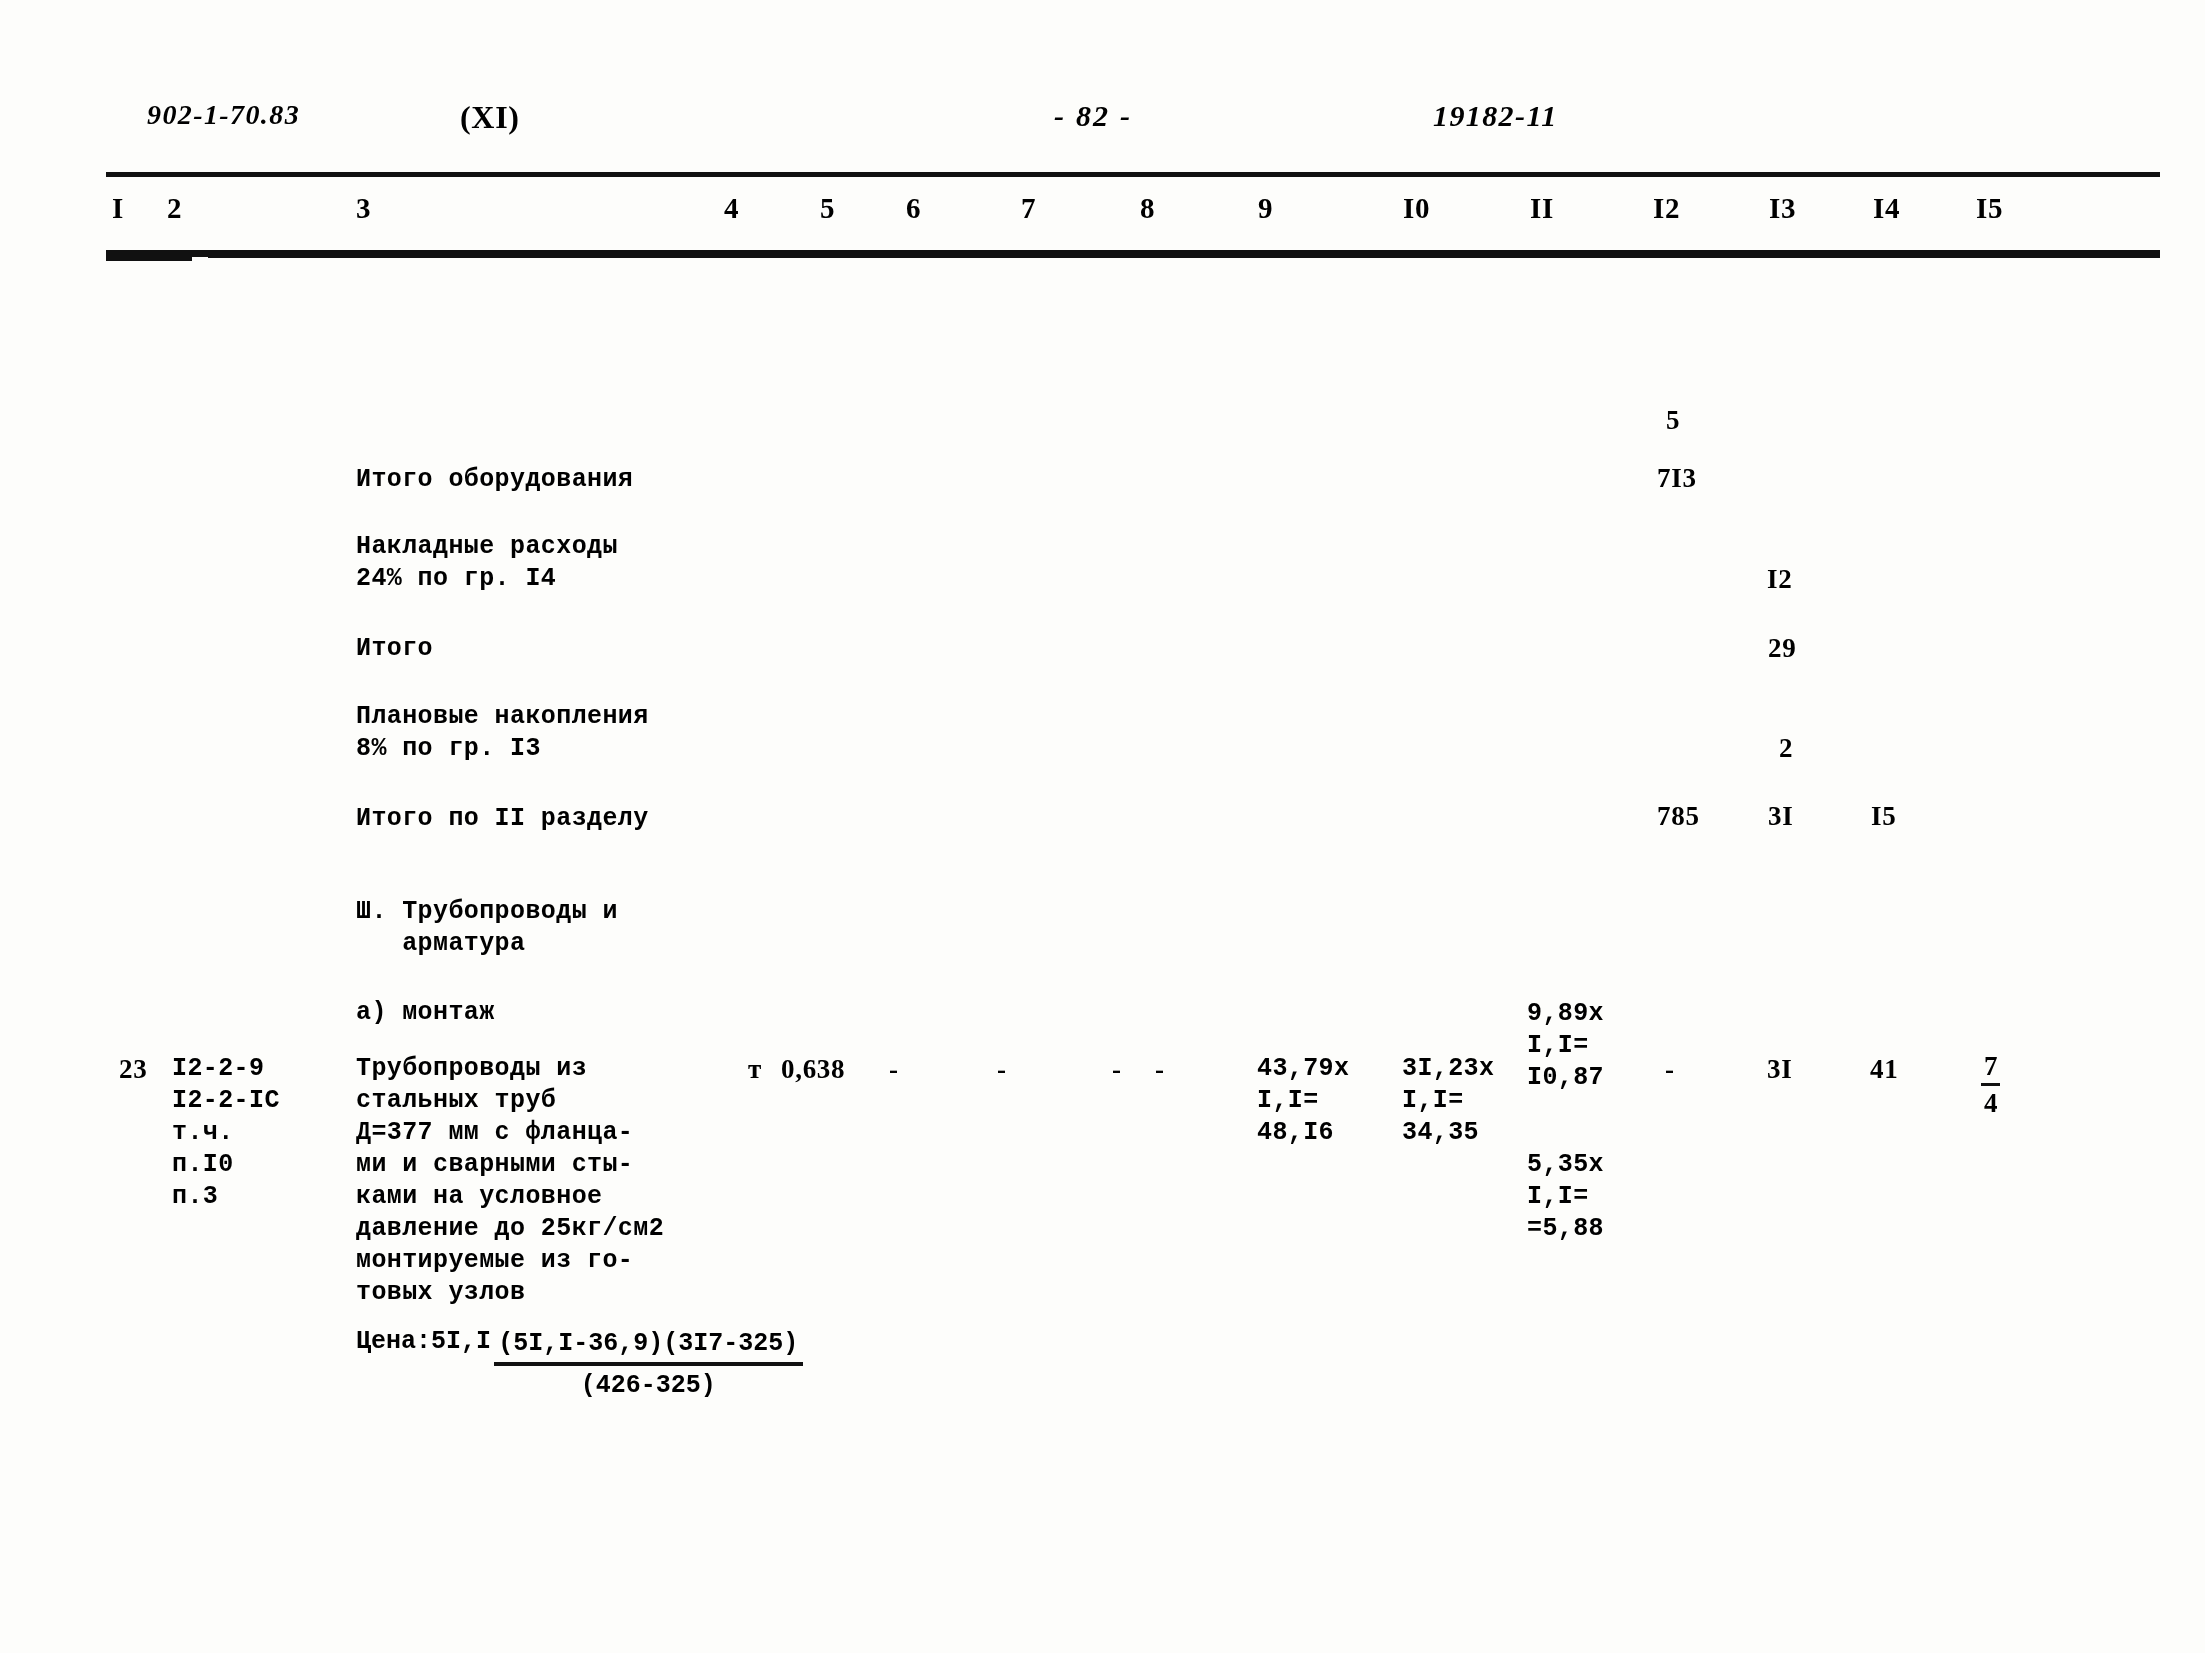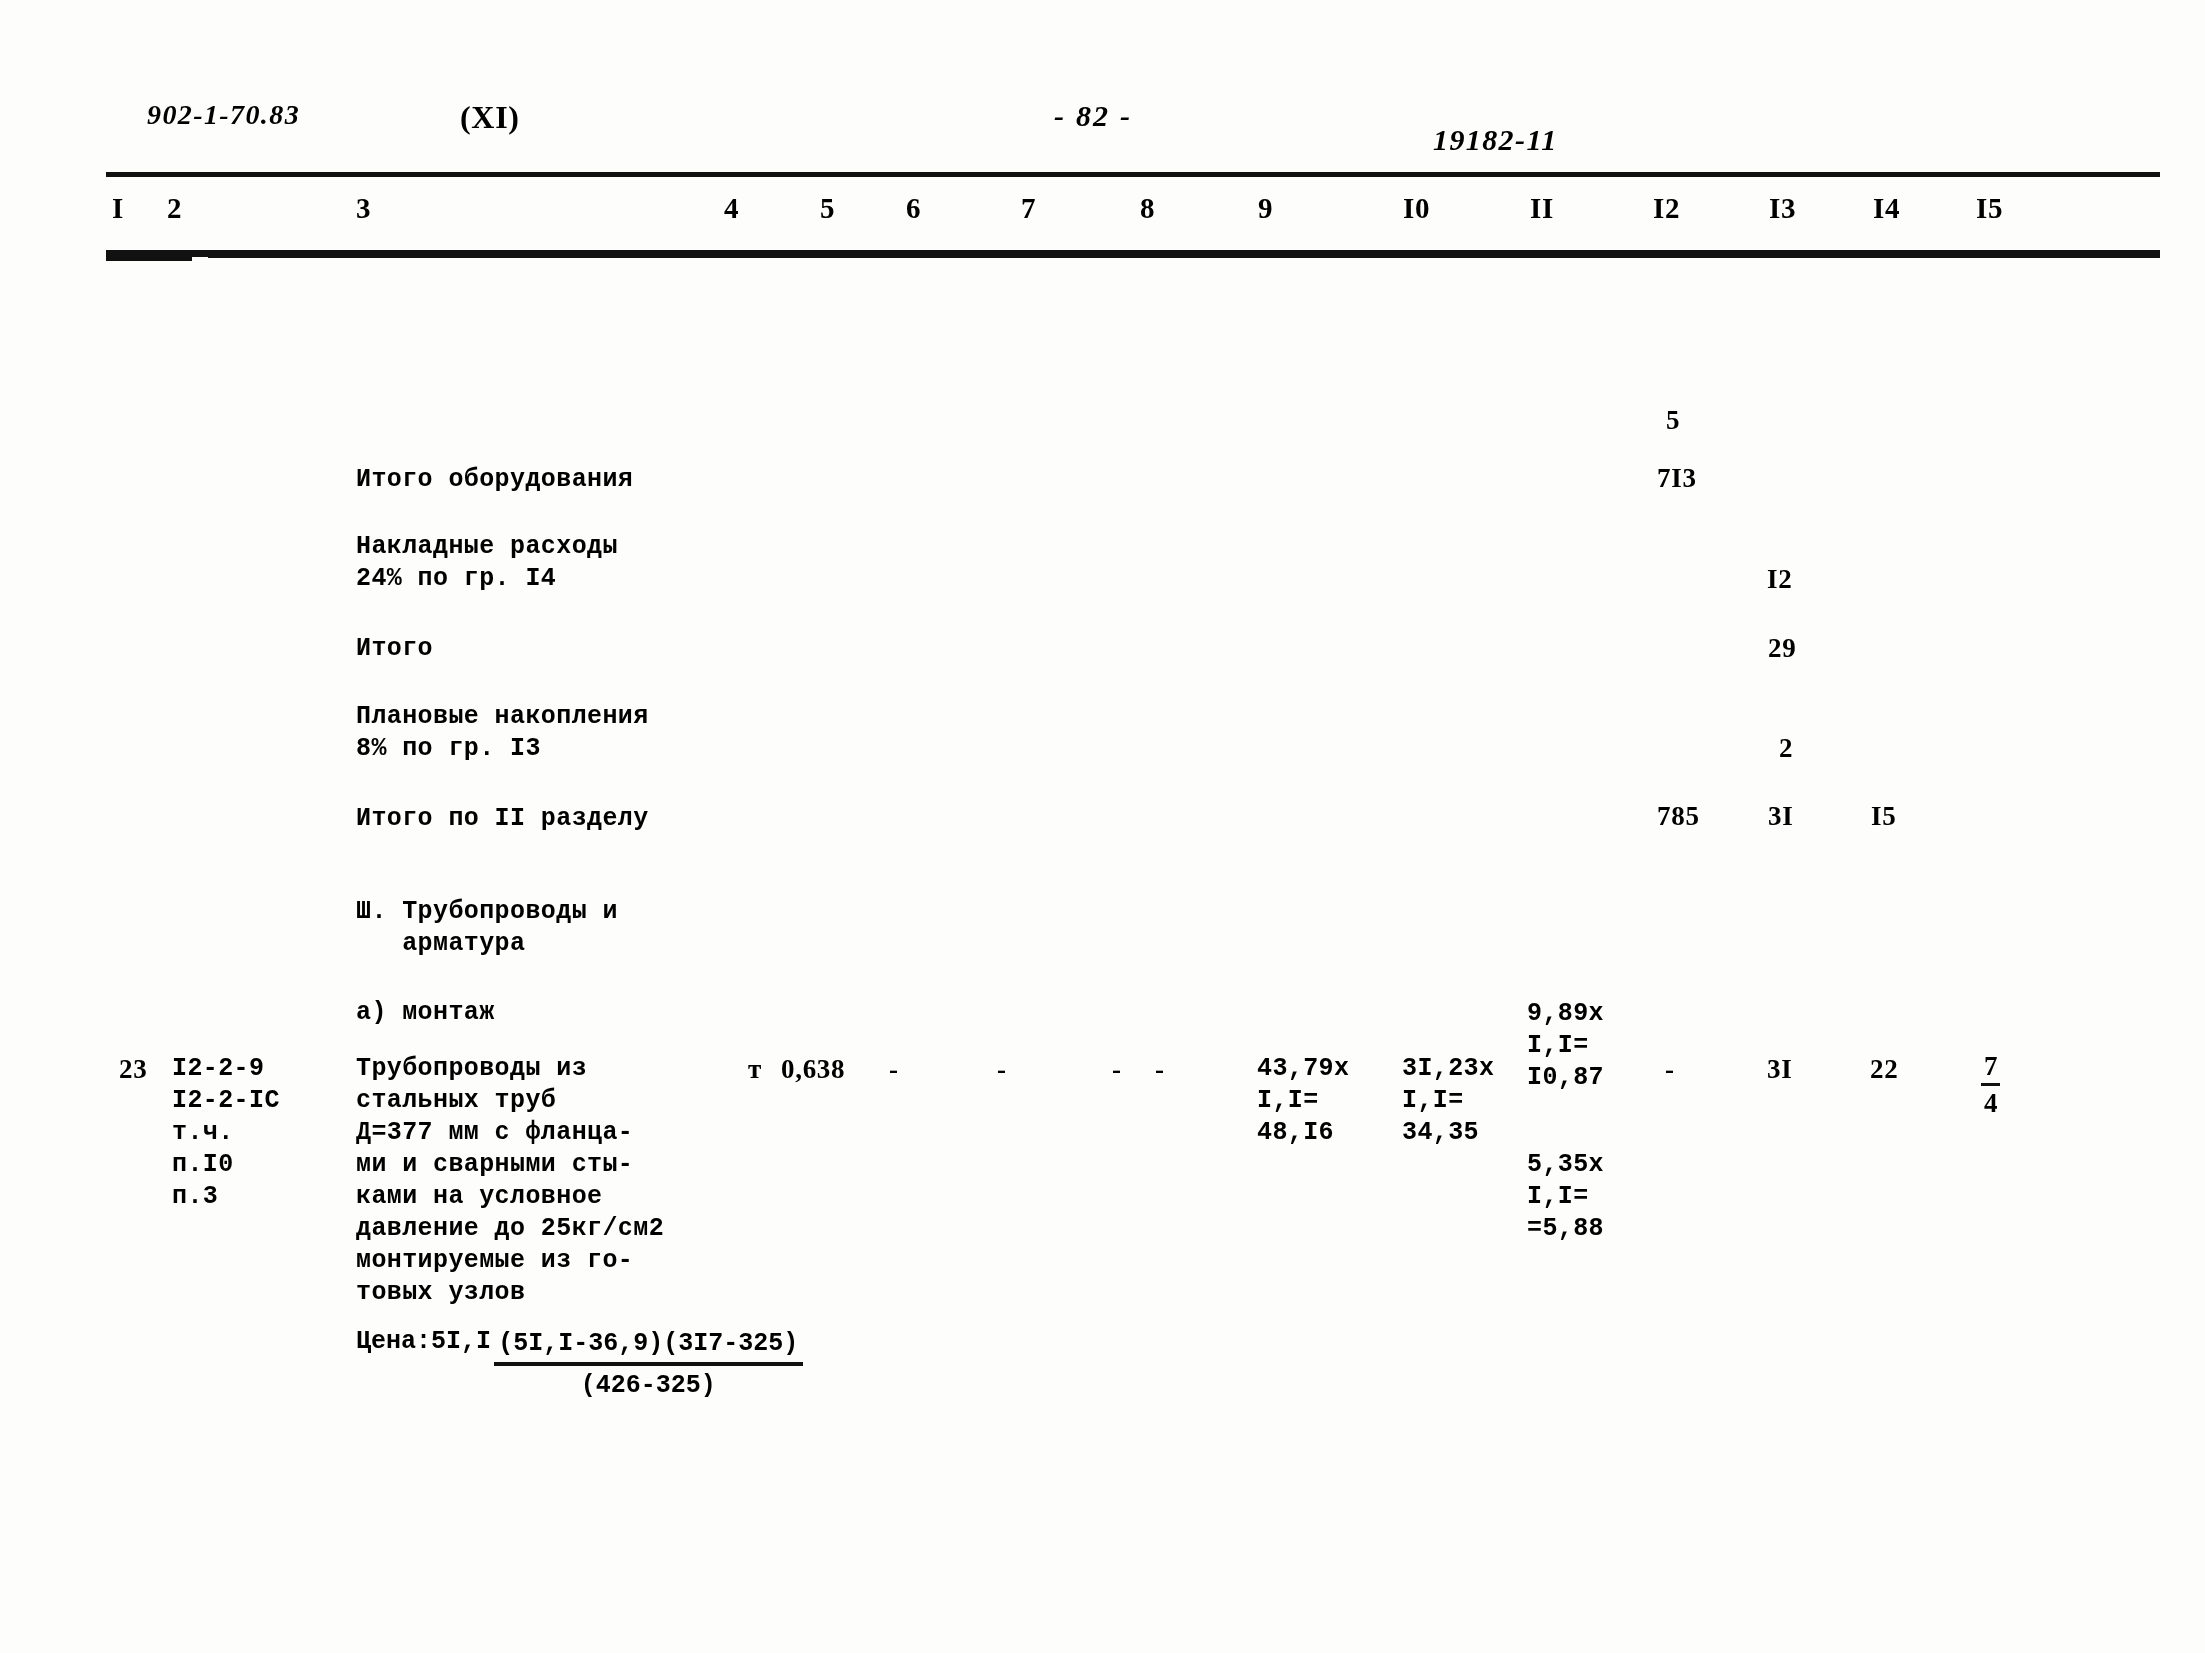--- a/index.html
+++ b/index.html
@@ -51,21 +51,20 @@
     letter-spacing: 2.2px;
     text-align: right;
   }
   .hdr-stamp {
     left: 1433px;
     font-size: 30px;
     font-family: "Liberation Serif", serif;
     font-style: italic;
     font-weight: bold;
     letter-spacing: 1.4px;
-    margin-top: 24px;
   }
   
   .rule {
     position: absolute;
     left: 106px;
     width: 2054px;
     background: #111;
   }
   .rule-top    { top: 172px;  height: 5px; }
   .rule-bottom { top: 250px;  height: 6.5px; }
@@ -246,21 +245,21 @@
 34,35</div>
   <div class="cell desc" style="left:1527px; top:998px">9,89х
 I,I=
 I0,87</div>
   <div class="cell desc" style="left:1527px; top:1149px">5,35х
 I,I=
 =5,88</div>
 
   <div class="cell num" style="left:1665px; top:1053px">-</div>
   <div class="cell num" style="left:1767px; top:1053px">3I</div>
-  <div class="cell num" style="left:1870px; top:1053px">22</div>
+  <div class="cell num" style="left:1870px; top:1053px">41</div>
 
   <div class="frac" style="left:1981px; top:1050px">
     <span class="top">7</span>
     <span class="bot">4</span>
   </div>
 
   <div class="price-line" style="left:356px; top:1327px">
     <span class="lbl">Цена:5I,I</span>
     <span class="price-frac">
       <span class="top">(5I,I-36,9)(3I7-325)</span>

